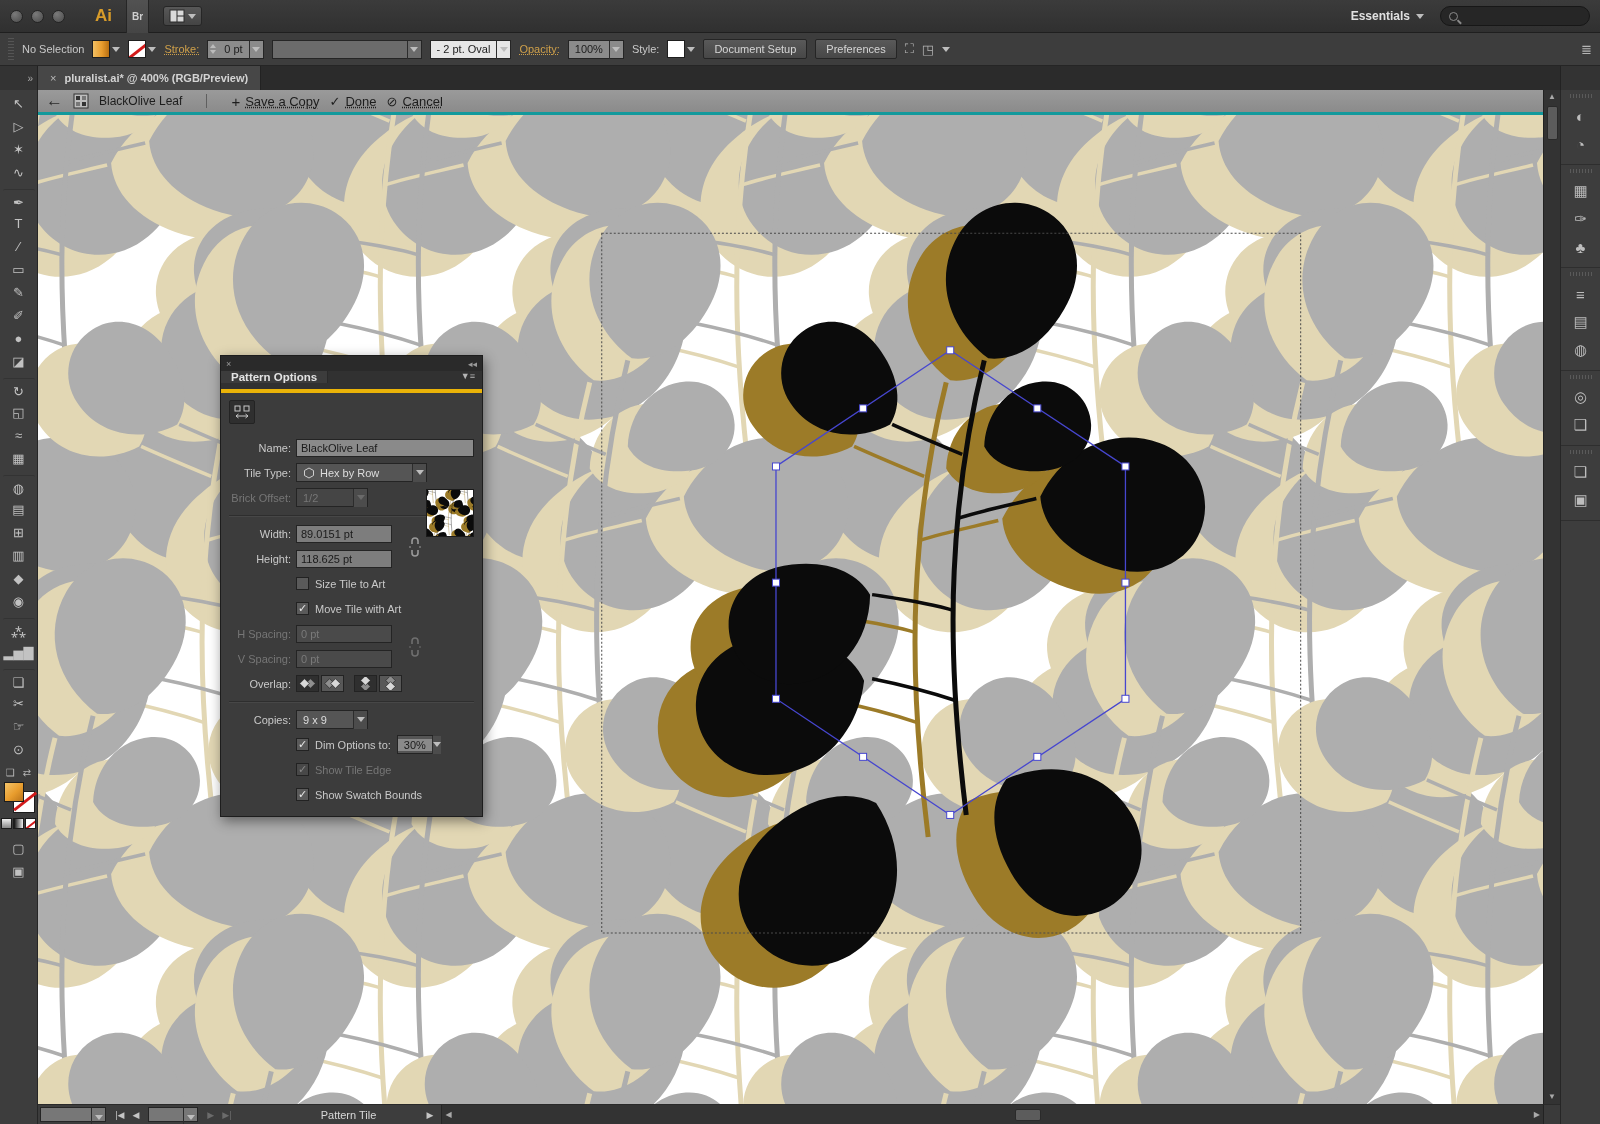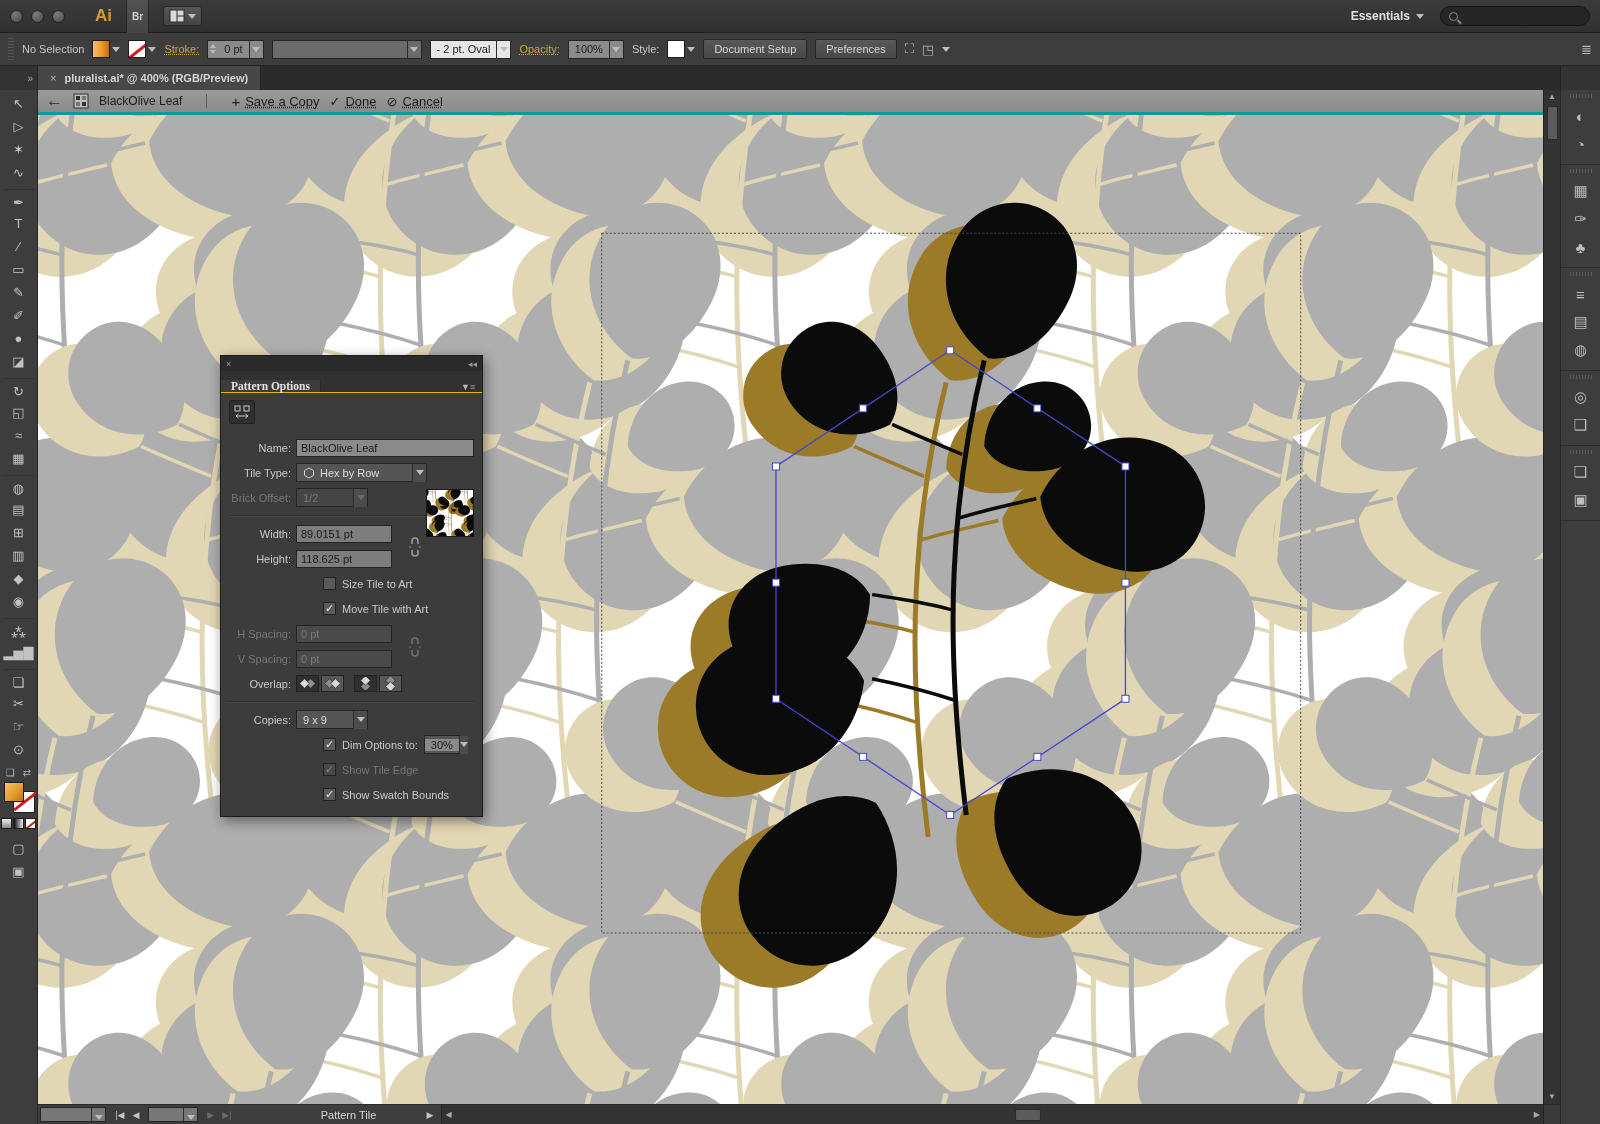--- a/index.html
+++ b/index.html
@@ -140,21 +140,21 @@
   .hscroll { flex:1; display:flex; align-items:center; background:#333; border-left:1px solid #262626; margin:0; padding:0 3px; position:relative; }
   .hthumb { position:absolute; left:52%; width:26px; height:12px; background:#5c5c5c;
             border:1px solid #2a2a2a; border-radius:2px; }
   .hscroll .arr.left { margin-right:auto; } .hscroll .arr.right { margin-left:auto; }
 
   
   .po-panel { position:absolute; left:182px; top:240px; width:263px; background:#3c3c3c;
               border:1px solid #1d1d1d; box-shadow:2px 4px 12px rgba(0,0,0,.45); z-index:5; color:#c9c9c9; }
   .po-titlebar { height:15px; background:#2a2a2a; display:flex; align-items:center;
                  justify-content:space-between; padding:0 5px; color:#9a9a9a; font-size:9px; }
-  .po-tabrow { height:22px; background:#313131; display:flex; align-items:flex-end; border-bottom:1px solid #eab308;font-family:Liberation Serif, serif; }
+  .po-tabrow { height:22px; background:#313131; display:flex; align-items:flex-start; border-bottom:4px solid #eab308; }
   .po-tab { background:#3c3c3c; padding:0 10px; display:flex; align-items:center; color:#e3e3e3;
             font-weight:bold; font-size:11.5px; border-right:1px solid #2a2a2a; }
   .po-menu { margin-left:auto; display:flex; align-items:center; padding:0 7px; color:#b5b5b5; }
   .po-body { padding:7px 8px 12px; position:relative; }
   .po-tiletool { width:26px; height:24px; background:#2f2f2f; border:1px solid #232323; border-radius:2px;
                  display:flex; align-items:center; justify-content:center; margin-bottom:14px; }
   .po-row { display:flex; align-items:center; margin-bottom:6px; min-height:19px; }
   .po-label { width:62px; text-align:right; margin-right:5px; flex:none; }
   .po-label.dis, .dis-text { color:#767676; }
   .po-input { height:18px; background:#8a8a8a; border:1px solid #242424; color:#1a1a1a; padding:0 4px;
@@ -163,21 +163,21 @@
   .po-input.dis { background:#4a4a4a; color:#7a7a7a; }
   .po-dd { height:19px; border:1px solid #242424; background:#555; color:#ddd; display:flex; align-items:center; }
   .po-dd .val { display:flex; align-items:center; gap:5px; padding:0 6px; }
   .po-dd .dd-arrow { background:#4c4c4c; }
   .po-dd.dis { background:#454545; color:#767676; }
   .po-dd.dis .dd-arrow i { border-top-color:#6a6a6a; }
   .po-sep { height:1px; background:#2e2e2e; box-shadow:0 1px 0 #474747; margin:8px 0; }
   .cbx { width:13px; height:13px; background:#5a5a5a; border:1px solid #222; margin-right:6px;
          display:flex; align-items:center; justify-content:center; color:#e8e8e8; font-size:11px; flex:none; }
   .cbx.dis { background:#484848; color:#8a8a8a; }
-  .indent { margin-left:94px; }
+  .indent { margin-left:67px; }
   .link-icon { position:absolute; left:178px; }
   .overlap-btn { width:23px; height:17px; background:#585858; border:1px solid #232323;
                  display:flex; align-items:center; justify-content:center; }
   .overlap-btn.selected { background:#2f2f2f; }
   .po-swatch { position:absolute; right:8px; top:96px; width:48px; height:48px; background:#fff;
                border:1px solid #1a1a1a; overflow:hidden; }
   .hexicon { display:flex; }
 </style>
 </head>
 <body>

